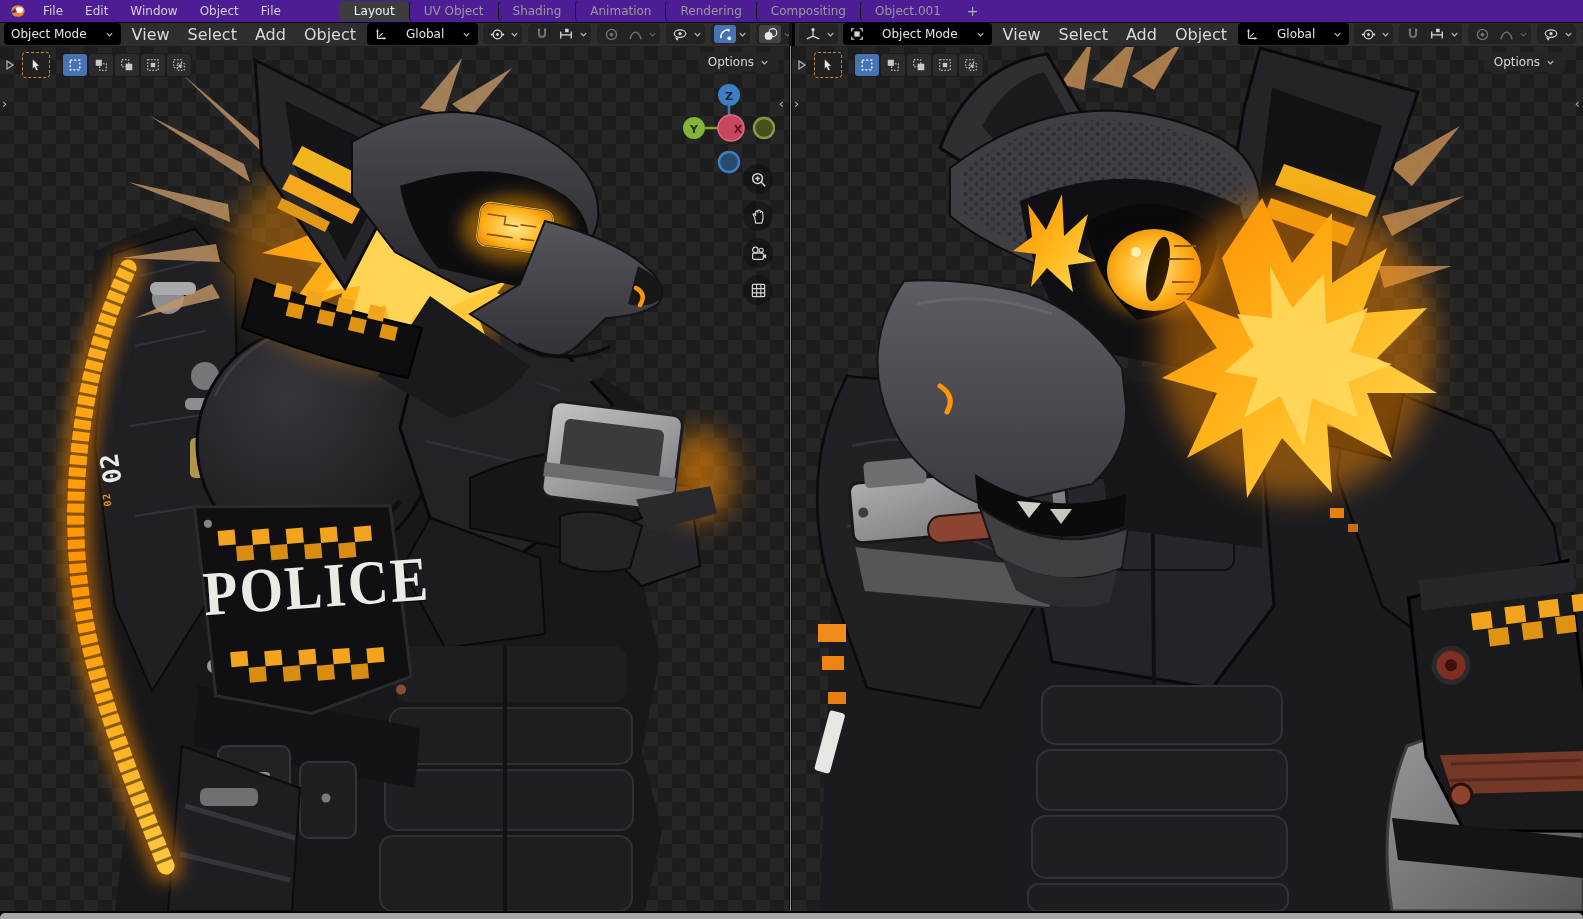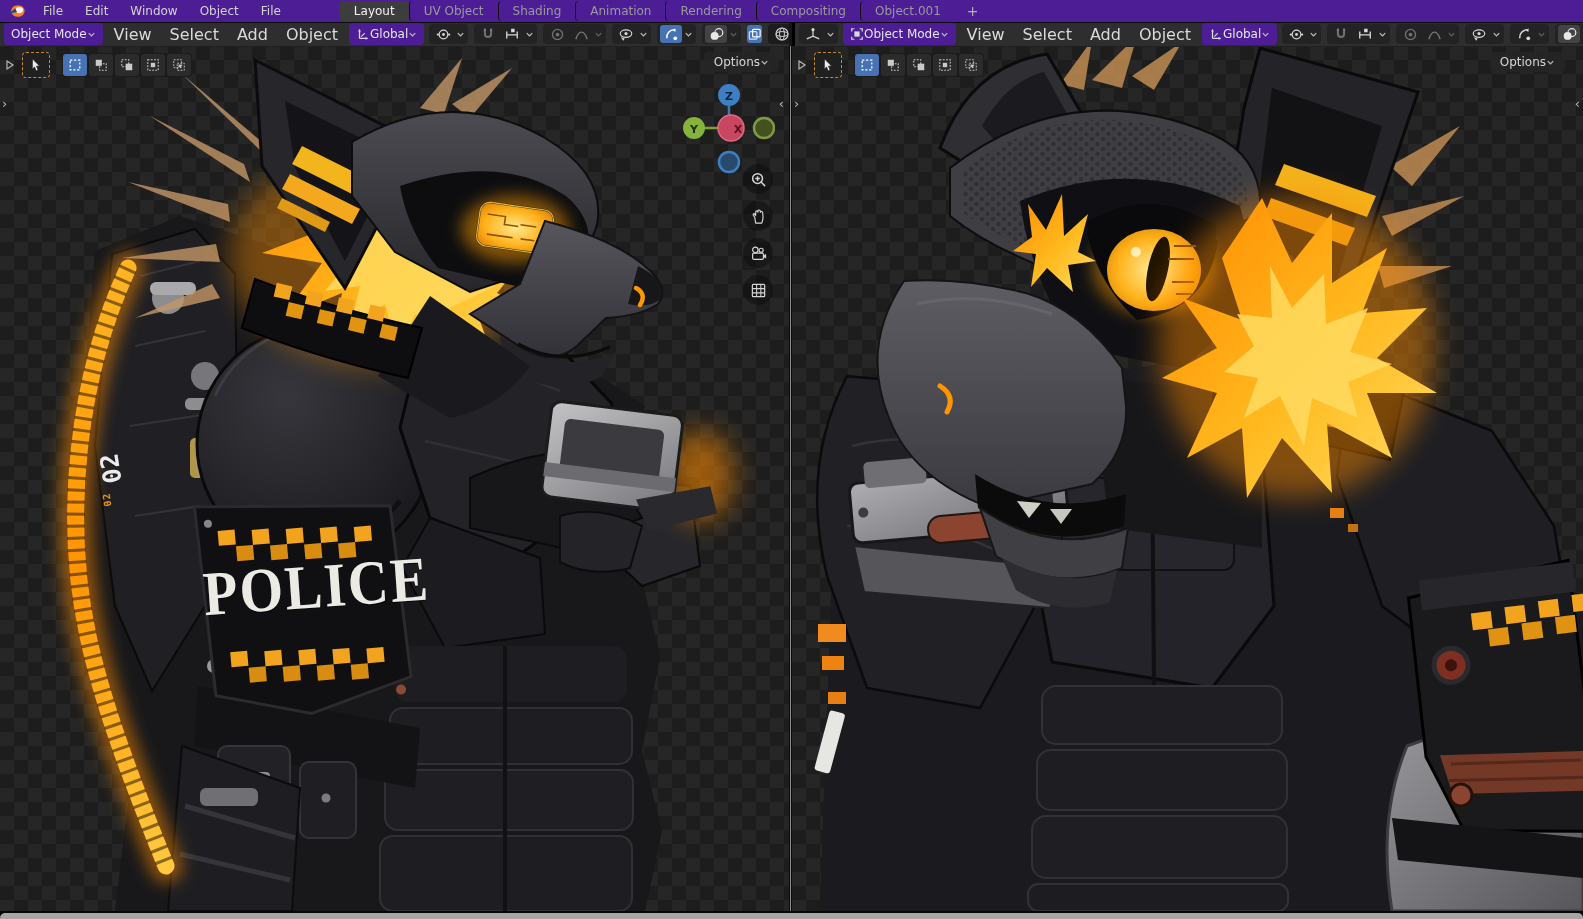--- a/index.html
+++ b/index.html
@@ -16,21 +16,21 @@
        border-left:1px solid #101010;}
   .tab.active{background:#3d3d3d;color:#f2f2f2;border-left-color:transparent;}
   .tab-add{color:#b5b5b5;font-size:14px;padding:0 12px;}
   
   .headers{position:absolute;left:0;top:22px;width:100%;height:24px;z-index:40;display:flex;}
   .vheader{background:#2e2e2e;border-bottom:1px solid #202020;display:flex;align-items:center;
            height:24px;white-space:nowrap;overflow:hidden;}
   .vheader.left{width:789px;}
   .vheader.right{width:788px;margin-left:3px;}
   .hgap{width:3px;height:24px;background:#151515;}
-  .hbtn{display:inline-flex;align-items:center;gap:0;background:#4c1d95;color:#e4e4e4;
+  .hbtn{display:inline-flex;align-items:center;gap:18px;background:#000000;color:#e4e4e4;
         font-size:12px;border-radius:4px;padding:2px 7px;margin:0 2px;height:18px;}
   .hmenu{color:#dadada;font-size:16px;padding:0 9px;}
   .pill{display:inline-flex;align-items:center;background:#232323;border-radius:4px;
         margin:0 3px;height:20px;padding:0 3px;gap:2px;}
   .ib{display:inline-flex;align-items:center;justify-content:center;width:22px;height:18px;
       border-radius:3px;}
   .ib.blue{background:#4772b3;}
   .ib.lit{background:#434343;}
   .dim{opacity:.4;}
   .chev{width:9px;height:9px;flex:0 0 auto;}
@@ -47,21 +47,21 @@
   .art{position:absolute;left:0;top:0;width:100%;height:100%;}
   
   .toolrow{position:absolute;left:4px;top:6px;display:flex;align-items:center;gap:4px;z-index:10;}
   .expander{width:12px;height:12px;opacity:.85;}
   .tool-active{width:26px;height:24px;border:1.5px dashed #c98a2d;border-radius:4px;background:#202020;
                display:flex;align-items:center;justify-content:center;margin-left:2px;}
   .modes{display:flex;gap:2px;margin-left:8px;background:#1b1b1b;border-radius:4px;padding:1px;}
   .mbtn{width:24px;height:22px;border-radius:3px;background:#2b2b2b;display:flex;align-items:center;justify-content:center;}
   .mbtn.blue{background:#4772b3;}
   
-  .optbtn{position:absolute;top:6px;right:10px;display:flex;align-items:center;z-index:10;
+  .optbtn{position:absolute;top:6px;right:10px;display:flex;align-items:center;gap:6px;z-index:10;
           background:rgba(37,37,37,.92);border-radius:4px;padding:3px 10px;color:#d6d6d6;font-size:12px;}
   
   .regchev{position:absolute;top:52px;color:#b9b9b9;font-size:13px;z-index:10;line-height:12px;}
   
   .gizmo{position:absolute;top:36px;right:14px;width:92px;height:92px;z-index:10;}
   .navcol{position:absolute;right:16px;top:118px;display:flex;flex-direction:column;gap:7px;z-index:10;}
   .navbtn{width:30px;height:30px;border-radius:50%;background:rgba(10,10,10,.45);
           display:flex;align-items:center;justify-content:center;}
   
   .stencil{font-family:"Liberation Serif","DejaVu Serif",serif;font-weight:bold;letter-spacing:2px;}

